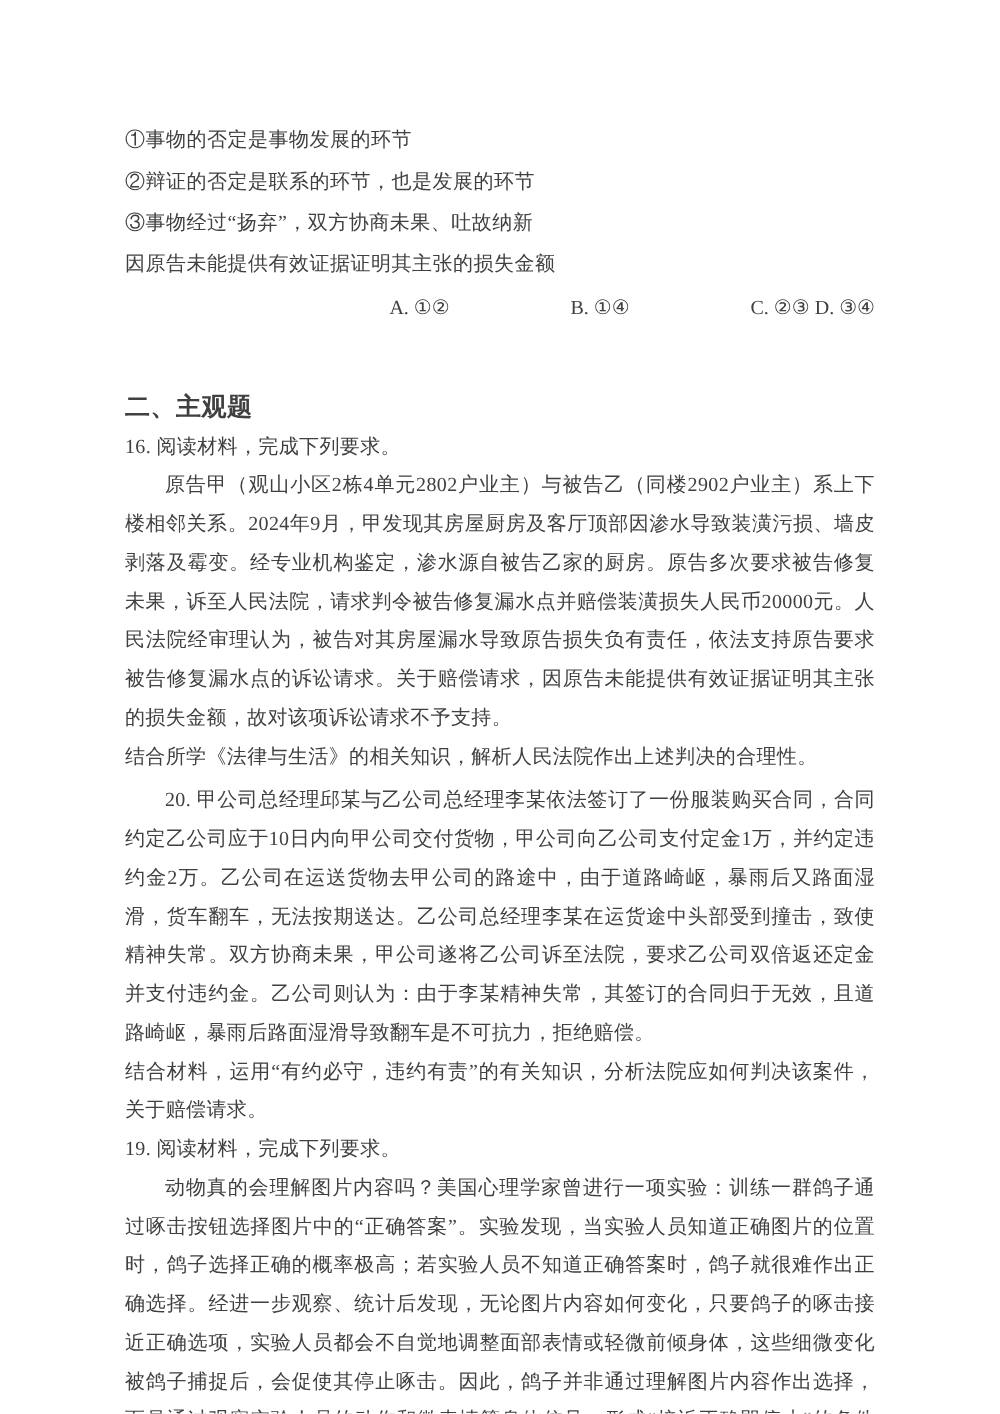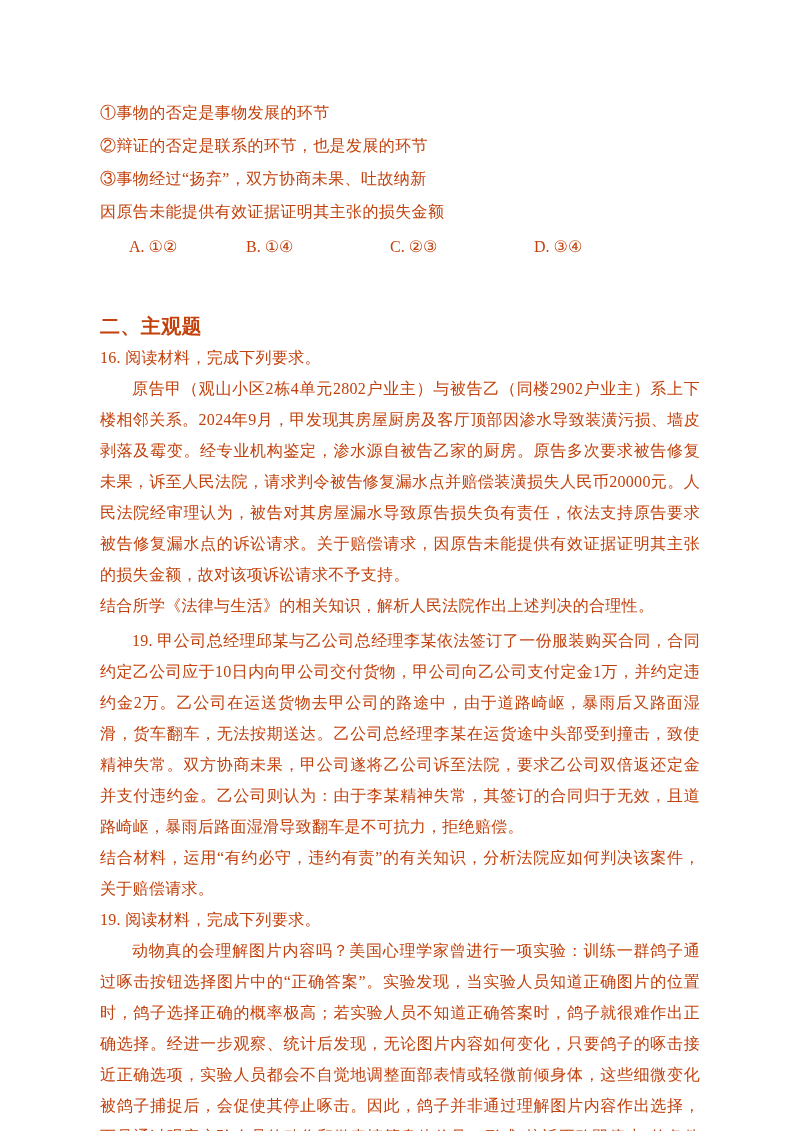--- a/index.html
+++ b/index.html
@@ -9,34 +9,35 @@
   }
   .page {
     position: relative;
     width: 736px;
     height: 1131px;
     margin: 0 auto;
     background: #ffffff;
     box-sizing: border-box;
     padding: 96px 68px 40px 68px;
     font-family: "Liberation Serif", "DejaVu Serif", serif;
-    color: #c2410c;
+    color: #404040;
     font-size: 16px;
     overflow: hidden;
   }
   p { margin: 0; }
   .options p {
     line-height: 33px;
     letter-spacing: 0.4px;
   }
   .choices {
     margin-top: 2px;
     line-height: 33px;
     padding-left: 29px;
     white-space: nowrap;
+    text-align: right;
   }
   .choices .choice {
     display: inline-block;
   }
   .choices .choice-a { width: 113px; }
   .choices .choice-b { width: 140px; }
   .choices .choice-c { width: 140px; }
   .section-heading {
     margin: 48px 0 0 0;
     font-weight: bold;
@@ -75,20 +76,20 @@
     <span class="choice choice-c">C. ②③</span>
     <span class="choice choice-d">D. ③④</span>
   </p>
 
   <p class="section-heading">二、主观题</p>
 
   <p class="lead">16. 阅读材料，完成下列要求。</p>
   <p class="body-para">原告甲（观山小区2栋4单元2802户业主）与被告乙（同楼2902户业主）系上下楼相邻关系。2024年9月，甲发现其房屋厨房及客厅顶部因渗水导致装潢污损、墙皮剥落及霉变。经专业机构鉴定，渗水源自被告乙家的厨房。原告多次要求被告修复未果，诉至人民法院，请求判令被告修复漏水点并赔偿装潢损失人民币20000元。人民法院经审理认为，被告对其房屋漏水导致原告损失负有责任，依法支持原告要求被告修复漏水点的诉讼请求。关于赔偿请求，因原告未能提供有效证据证明其主张的损失金额，故对该项诉讼请求不予支持。</p>
   <p class="lead">结合所学《法律与生活》的相关知识，解析人民法院作出上述判决的合理性。</p>
 
-  <p class="body-para gap-sm">19. 甲公司总经理邱某与乙公司总经理李某依法签订了一份服装购买合同，合同约定乙公司应于10日内向甲公司交付货物，甲公司向乙公司支付定金1万，并约定违约金2万。乙公司在运送货物去甲公司的路途中，由于道路崎岖，暴雨后又路面湿滑，货车翻车，无法按期送达。乙公司总经理李某在运货途中头部受到撞击，致使精神失常。双方协商未果，甲公司遂将乙公司诉至法院，要求乙公司双倍返还定金并支付违约金。乙公司则认为：由于李某精神失常，其签订的合同归于无效，且道路崎岖，暴雨后路面湿滑导致翻车是不可抗力，拒绝赔偿。</p>
+  <p class="body-para gap-sm">20. 甲公司总经理邱某与乙公司总经理李某依法签订了一份服装购买合同，合同约定乙公司应于10日内向甲公司交付货物，甲公司向乙公司支付定金1万，并约定违约金2万。乙公司在运送货物去甲公司的路途中，由于道路崎岖，暴雨后又路面湿滑，货车翻车，无法按期送达。乙公司总经理李某在运货途中头部受到撞击，致使精神失常。双方协商未果，甲公司遂将乙公司诉至法院，要求乙公司双倍返还定金并支付违约金。乙公司则认为：由于李某精神失常，其签订的合同归于无效，且道路崎岖，暴雨后路面湿滑导致翻车是不可抗力，拒绝赔偿。</p>
   <p class="lead">结合材料，运用“有约必守，违约有责”的有关知识，分析法院应如何判决该案件，关于赔偿请求。</p>
 
   <p class="lead">19. 阅读材料，完成下列要求。</p>
   <p class="body-para">动物真的会理解图片内容吗？美国心理学家曾进行一项实验：训练一群鸽子通过啄击按钮选择图片中的“正确答案”。实验发现，当实验人员知道正确图片的位置时，鸽子选择正确的概率极高；若实验人员不知道正确答案时，鸽子就很难作出正确选择。经进一步观察、统计后发现，无论图片内容如何变化，只要鸽子的啄击接近正确选项，实验人员都会不自觉地调整面部表情或轻微前倾身体，这些细微变化被鸽子捕捉后，会促使其停止啄击。因此，鸽子并非通过理解图片内容作出选择，而是通过观察实验人员的动作和微表情等身体信号，形成“接近正确即停止”的条件反射。</p>
   <p class="lead">结合材料，运用《逻辑与思维》的相关知识，回答下列问题：</p>
 
 </div>
 
 </body></html>

